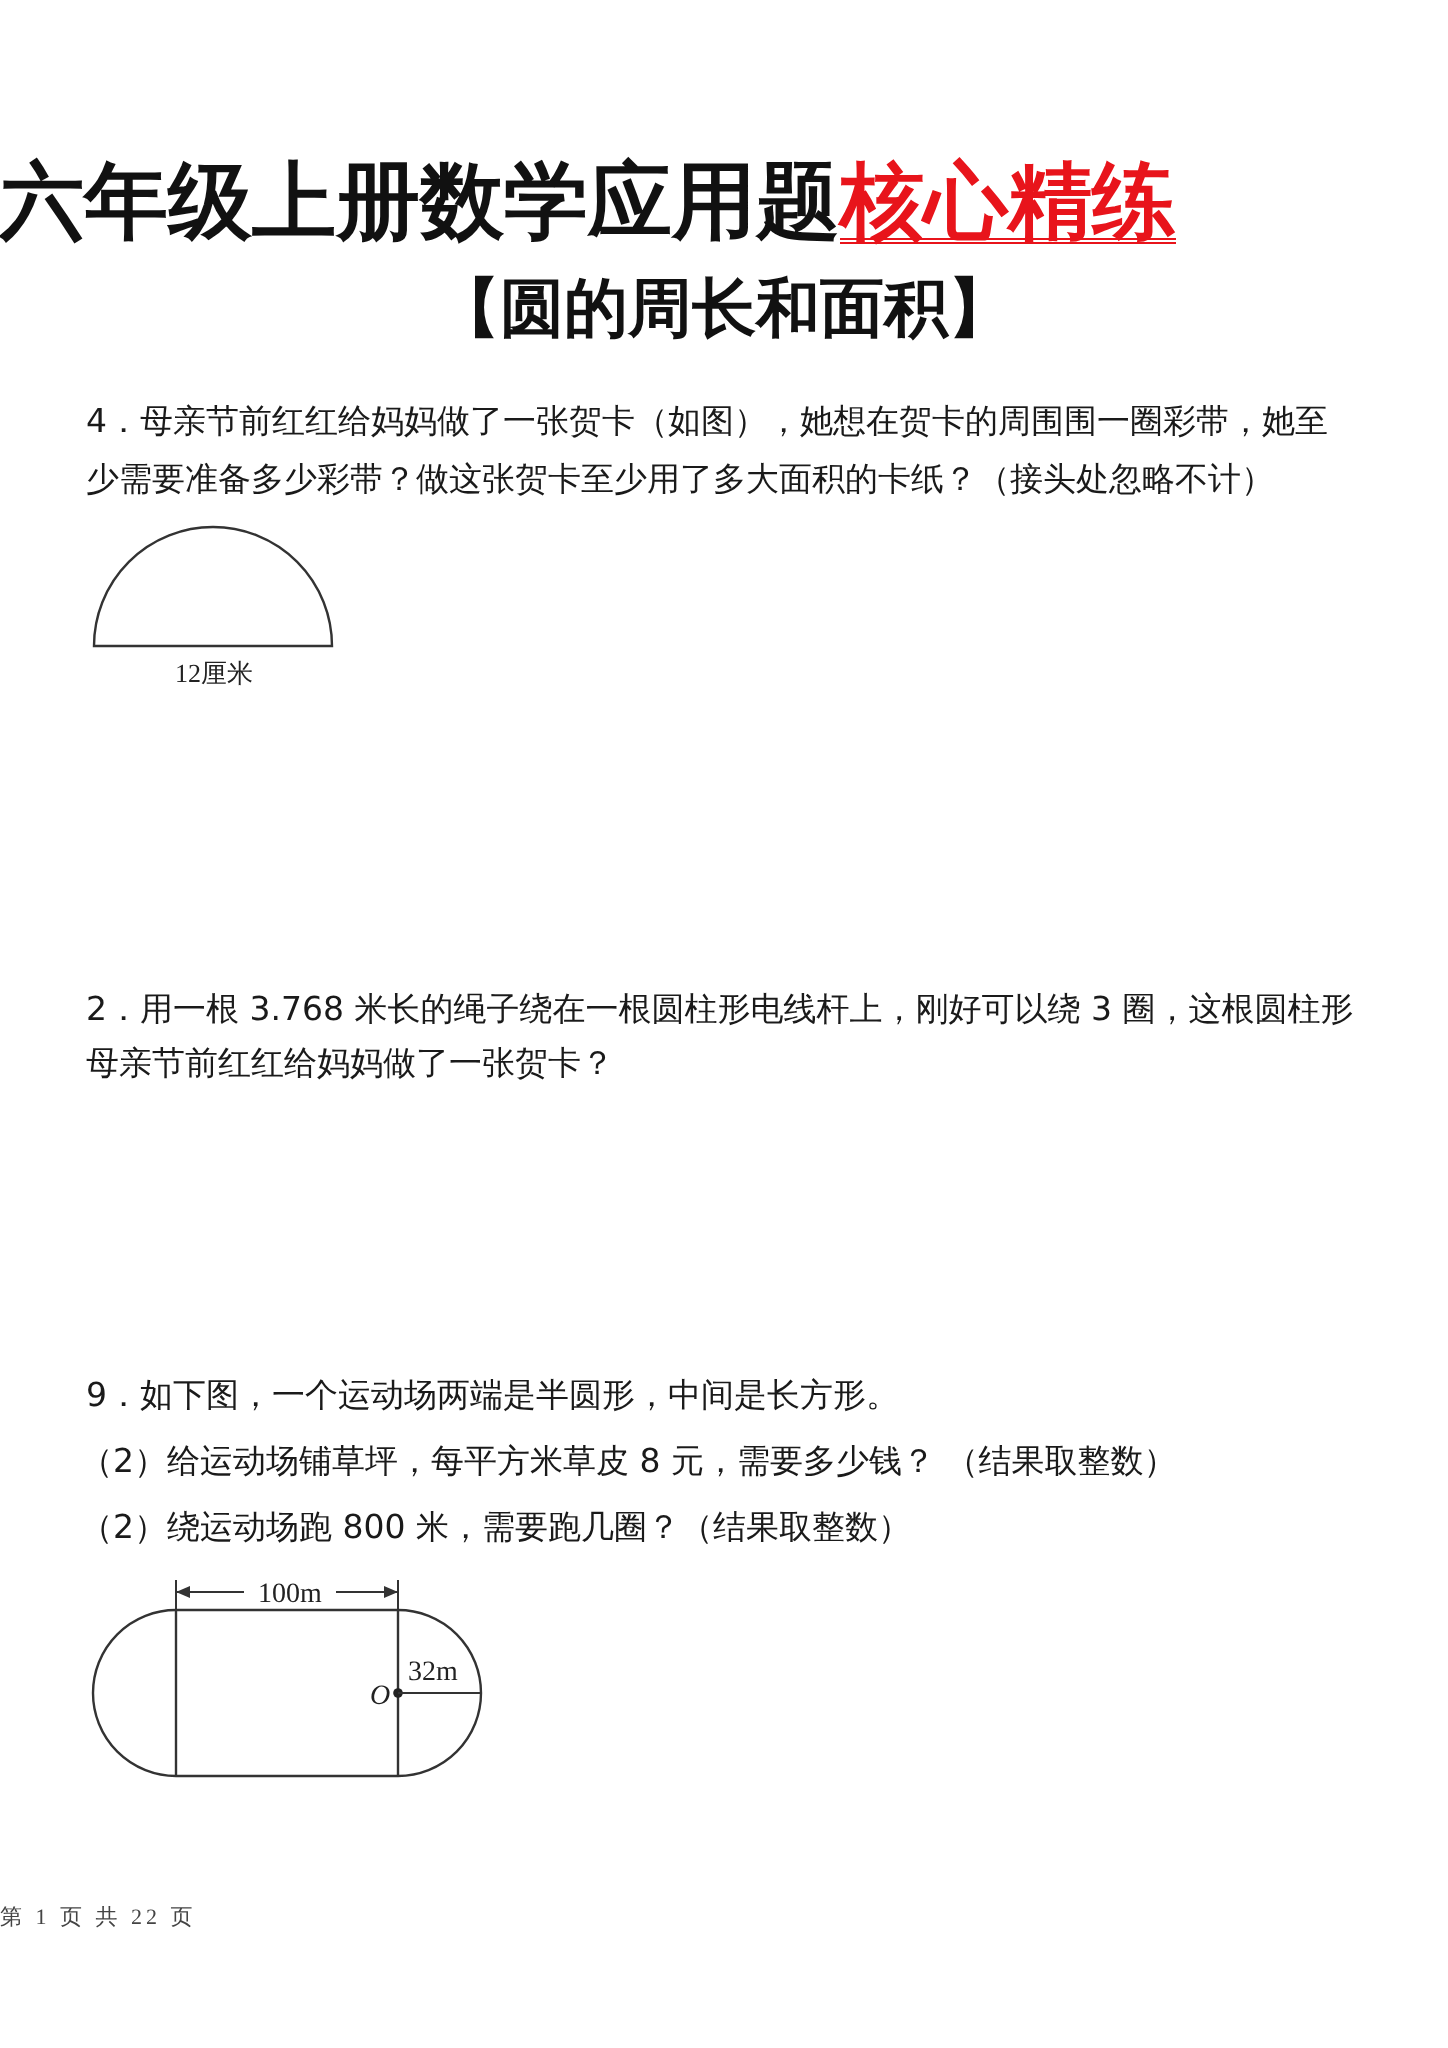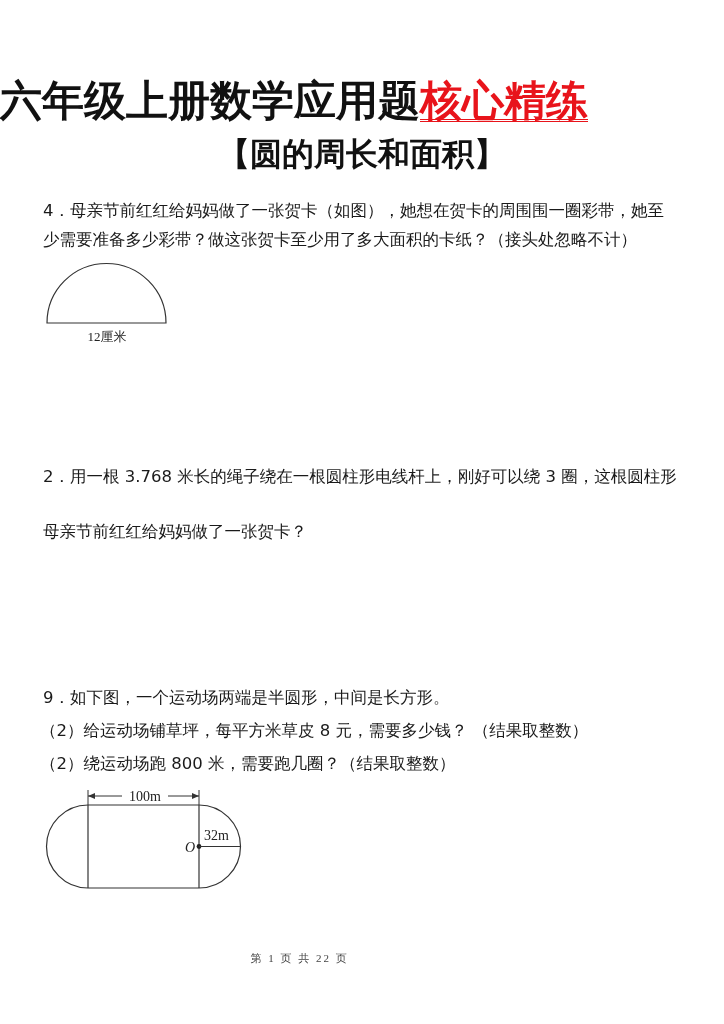--- a/index.html
+++ b/index.html
@@ -6,38 +6,38 @@
   body { width: 724px; height: 1024px; position: relative; overflow: hidden;
          font-family: "DejaVu Sans", "Liberation Sans", sans-serif; color: #111; }
   .title { position: absolute; left: 0; width: 584px; top: 76px; text-align: center;
            font-size: 42px; font-weight: bold; letter-spacing: 0px; white-space: nowrap; line-height: 50px; }
   .title .red { color: #e8141b; text-decoration: underline double; text-decoration-thickness: 1px; text-underline-offset: 4px; }
   .subtitle { position: absolute; left: 0; width: 724px; top: 134px; text-align: center;
               font-size: 32px; font-weight: bold; line-height: 40px; white-space: nowrap; }
   .q { position: absolute; left: 43px; font-size: 16.5px; line-height: 20px; white-space: nowrap; color: #1a1a1a; }
   .fig { position: absolute; }
   .fig text { font-family: "Liberation Serif", "DejaVu Serif", serif; fill: #222; }
-  .footer { position: absolute; left: 0; width: 599px; top: 951px; text-align: center;
+  .footer { position: absolute; left: 0; width: 599px; top: 951px; 
             font-family: "Liberation Serif", "DejaVu Serif", serif; font-size: 11px; color: #444; letter-spacing: 2px; }
 </style>
 </head>
 <body>
 
 <div class="title"><span>六年级上册数学应用题</span><span class="red">核心精练</span></div>
 <div class="subtitle">【圆的周长和面积】</div>
 
 <div class="q" style="top:201px;">4．母亲节前红红给妈妈做了一张贺卡（如图），她想在贺卡的周围围一圈彩带，她至</div>
 <div class="q" style="top:215px;margin-top:15px;">少需要准备多少彩带？做这张贺卡至少用了多大面积的卡纸？（接头处忽略不计）</div>
 
 <svg class="fig" style="left:40px; top:258px;" width="140" height="92" viewBox="0 0 140 92">
   <path d="M7 65 A59.5 59.5 0 0 1 126 65 Z" fill="none" stroke="#333" stroke-width="1.2"></path>
   <text x="67" y="83" font-size="13" text-anchor="middle">12厘米</text>
 </svg>
 
-<div class="q" style="top:467px;">2．用一根 3.768 米长的绳子绕在一根圆柱形电线杆上，刚好可以绕 3 圈，这根圆柱形</div>
+<div class="q" style="top:495px;">2．用一根 3.768 米长的绳子绕在一根圆柱形电线杆上，刚好可以绕 3 圈，这根圆柱形</div>
 <div class="q" style="top:522px;">母亲节前红红给妈妈做了一张贺卡？</div>
 
 <div class="q" style="top:688px;">9．如下图，一个运动场两端是半圆形，中间是长方形。</div>
 <div class="q" style="top:721px; left:40px;">（2）给运动场铺草坪，每平方米草皮 8 元，需要多少钱？  （结果取整数）</div>
 <div class="q" style="top:754px; left:40px;">（2）绕运动场跑 800 米，需要跑几圈？（结果取整数）</div>
 
 <svg class="fig" style="left:40px; top:782px;" width="210" height="112" viewBox="0 0 210 112">
 
   <path d="M48 23 L159 23 A41.5 41.5 0 0 1 159 106 L48 106 A41.5 41.5 0 0 1 48 23 Z" fill="none" stroke="#333" stroke-width="1.2"></path>
   <line x1="48" y1="23" x2="48" y2="106" stroke="#333" stroke-width="1.2"></line>

